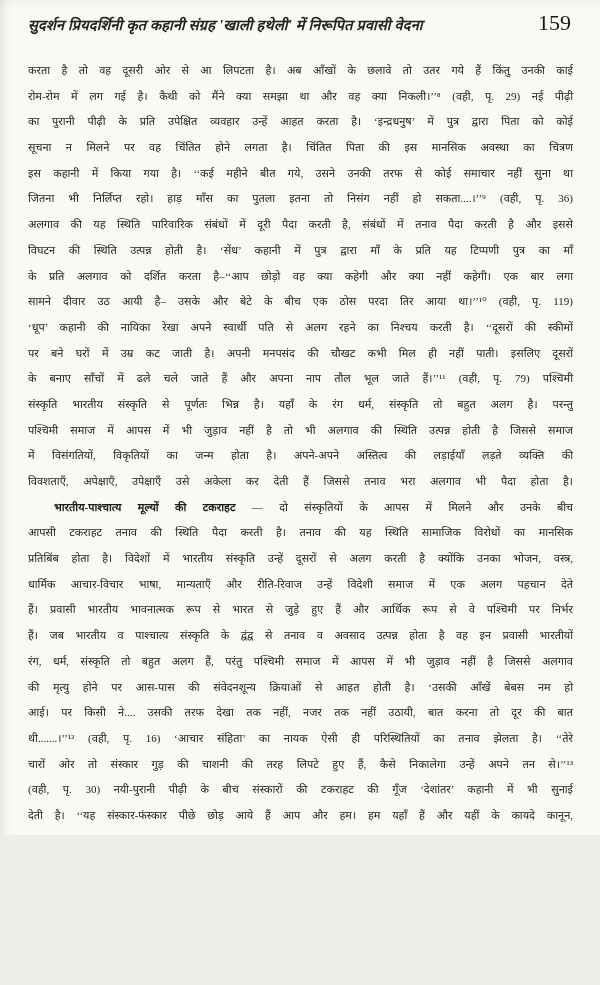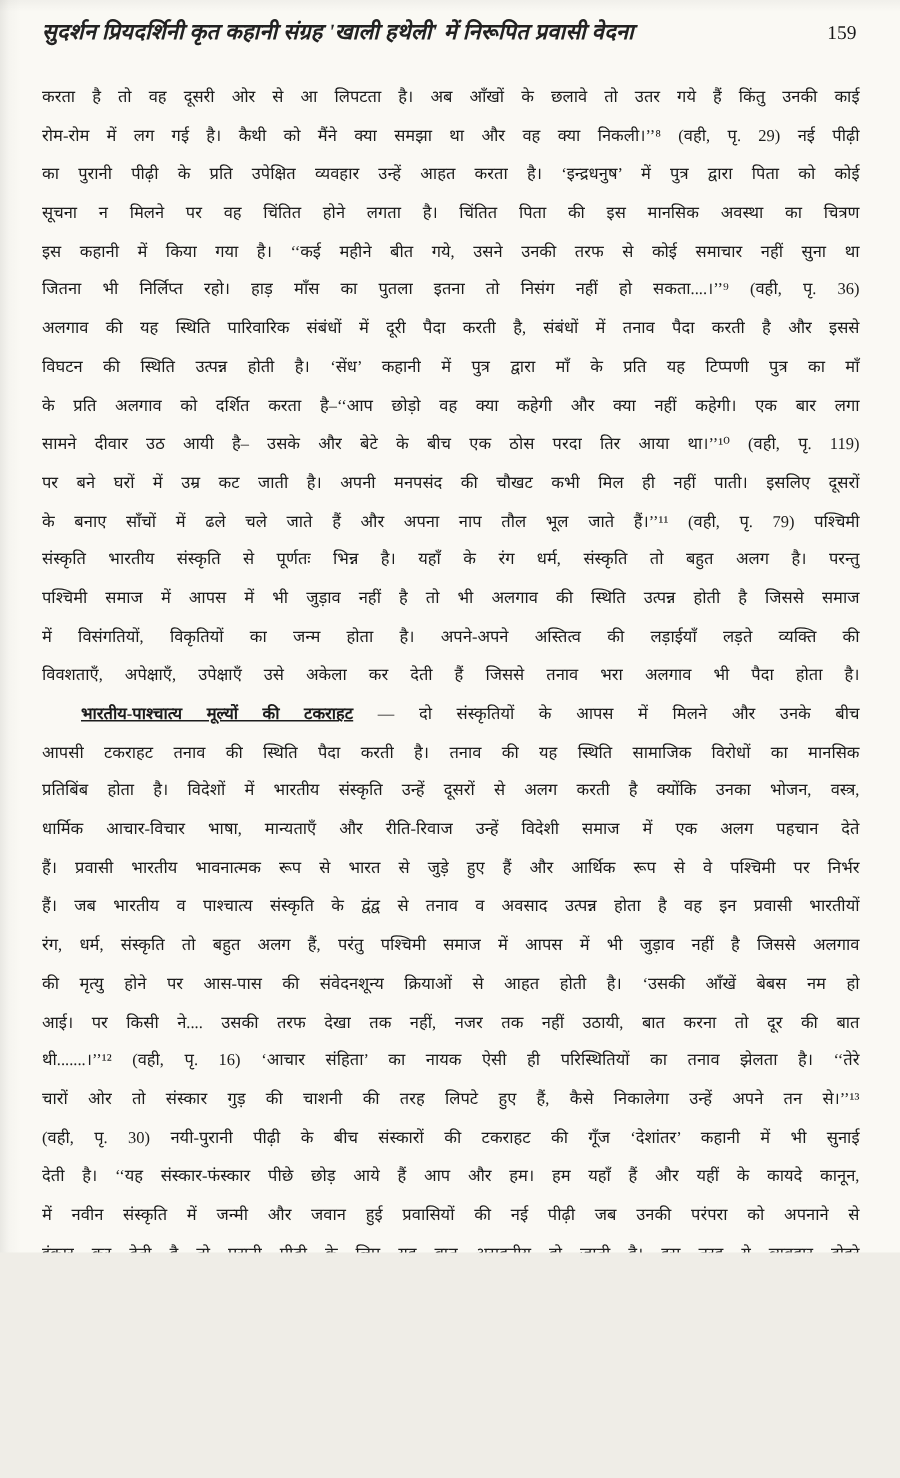--- a/index.html
+++ b/index.html
@@ -29,21 +29,21 @@
     margin-bottom: 0;
   }
   .running-header .title {
     font-style: italic;
     font-weight: 700;
     font-size: 14.5px;
     letter-spacing: 0.2px;
     color: #222;
   }
   .running-header .pagenum {
-    font-size: 13px;
+    font-size: 22px;
     font-weight: 400;
     color: #161616;
     padding-right: 2px;
   }
   .text-block {
     margin-top: 22px;
   }
   .line {
     font-size: 11px;
     line-height: 25.7px;
@@ -52,21 +52,20 @@
     text-align-last: justify;
     word-spacing: 0.5px;
     white-space: normal;
     overflow: visible;
   }
   .heading-line {
     padding-left: 26px;
   }
   .heading-line .section-heading {
     font-weight: 700;
-    text-decoration: underline;
   }
 </style>
 </head>
 <body>
 
 <div class="page">
 
   <div class="running-header">
     <span class="title">सुदर्शन प्रियदर्शिनी कृत कहानी संग्रह 'खाली हथेली' में निरूपित प्रवासी वेदना</span>
     <span class="pagenum">159</span>
@@ -78,20 +77,21 @@
         <div class="line">करता है तो वह दूसरी ओर से आ लिपटता है। अब आँखों के छलावे तो उतर गये हैं किंतु उनकी काई</div>
         <div class="line">रोम-रोम में लग गई है। कैथी को मैंने क्या समझा था और वह क्या निकली।’’⁸ (वही, पृ. 29) नई पीढ़ी</div>
         <div class="line">का पुरानी पीढ़ी के प्रति उपेक्षित व्यवहार उन्हें आहत करता है। ‘इन्द्रधनुष’ में पुत्र द्वारा पिता को कोई</div>
         <div class="line">सूचना न मिलने पर वह चिंतित होने लगता है। चिंतित पिता की इस मानसिक अवस्था का चित्रण</div>
         <div class="line">इस कहानी में किया गया है। ‘‘कई महीने बीत गये, उसने उनकी तरफ से कोई समाचार नहीं सुना था</div>
         <div class="line">जितना भी निर्लिप्त रहो। हाड़ माँस का पुतला इतना तो निसंग नहीं हो सकता....।’’⁹ (वही, पृ. 36)</div>
         <div class="line">अलगाव की यह स्थिति पारिवारिक संबंधों में दूरी पैदा करती है, संबंधों में तनाव पैदा करती है और इससे</div>
         <div class="line">विघटन की स्थिति उत्पन्न होती है। ‘सेंध’ कहानी में पुत्र द्वारा माँ के प्रति यह टिप्पणी पुत्र का माँ</div>
         <div class="line">के प्रति अलगाव को दर्शित करता है–‘‘आप छोड़ो वह क्या कहेगी और क्या नहीं कहेगी। एक बार लगा</div>
         <div class="line">सामने दीवार उठ आयी है– उसके और बेटे के बीच एक ठोस परदा तिर आया था।’’¹⁰ (वही, पृ. 119)</div>
+        <div class="line">‘धूप’ कहानी की नायिका रेखा अपने स्वार्थी पति से अलग रहने का निश्चय करती है। ‘‘दूसरों की स्कीमों</div>
         <div class="line">पर बने घरों में उम्र कट जाती है। अपनी मनपसंद की चौखट कभी मिल ही नहीं पाती। इसलिए दूसरों</div>
         <div class="line">के बनाए साँचों में ढले चले जाते हैं और अपना नाप तौल भूल जाते हैं।’’¹¹ (वही, पृ. 79) पश्चिमी</div>
         <div class="line">संस्कृति भारतीय संस्कृति से पूर्णतः भिन्न है। यहाँ के रंग धर्म, संस्कृति तो बहुत अलग है। परन्तु</div>
         <div class="line">पश्चिमी समाज में आपस में भी जुड़ाव नहीं है तो भी अलगाव की स्थिति उत्पन्न होती है जिससे समाज</div>
         <div class="line">में विसंगतियों, विकृतियों का जन्म होता है। अपने-अपने अस्तित्व की लड़ाईयाँ लड़ते व्यक्ति की</div>
         <div class="line">विवशताएँ, अपेक्षाएँ, उपेक्षाएँ उसे अकेला कर देती हैं जिससे तनाव भरा अलगाव भी पैदा होता है।</div>
       </div>
 
     <div class="line heading-line"><span class="section-heading">भारतीय-पाश्चात्य मूल्यों की टकराहट</span><span> — दो संस्कृतियों के आपस में मिलने और उनके बीच</span></div>
 

